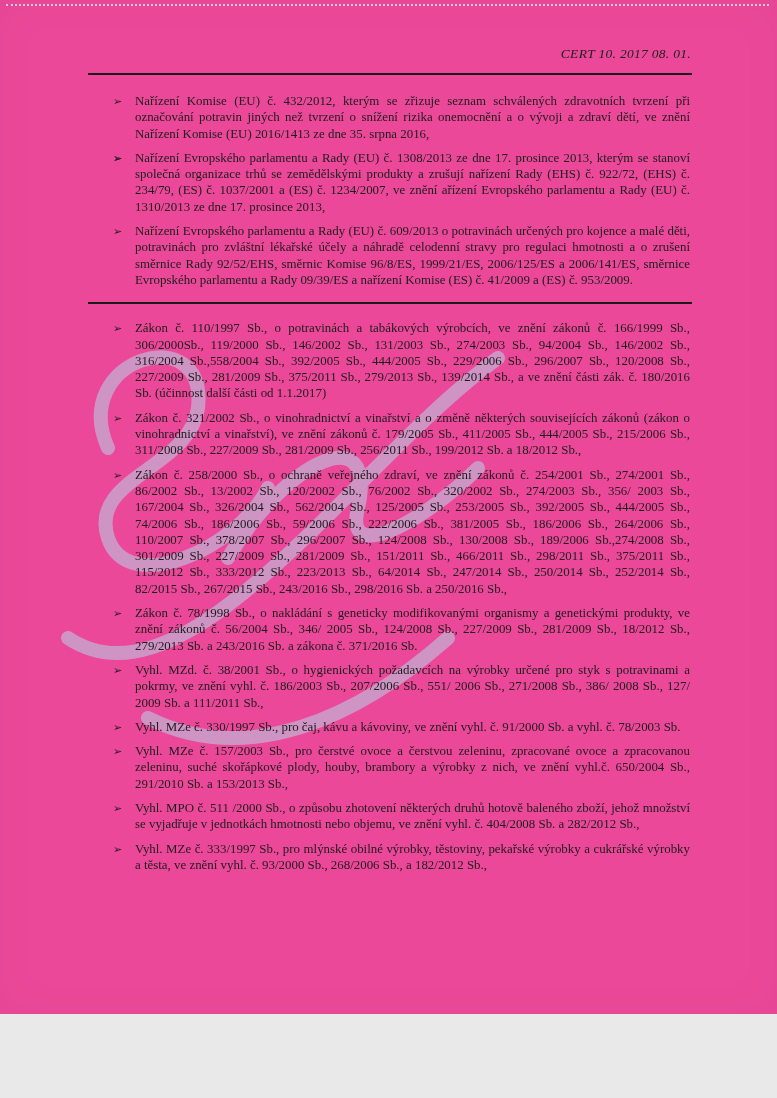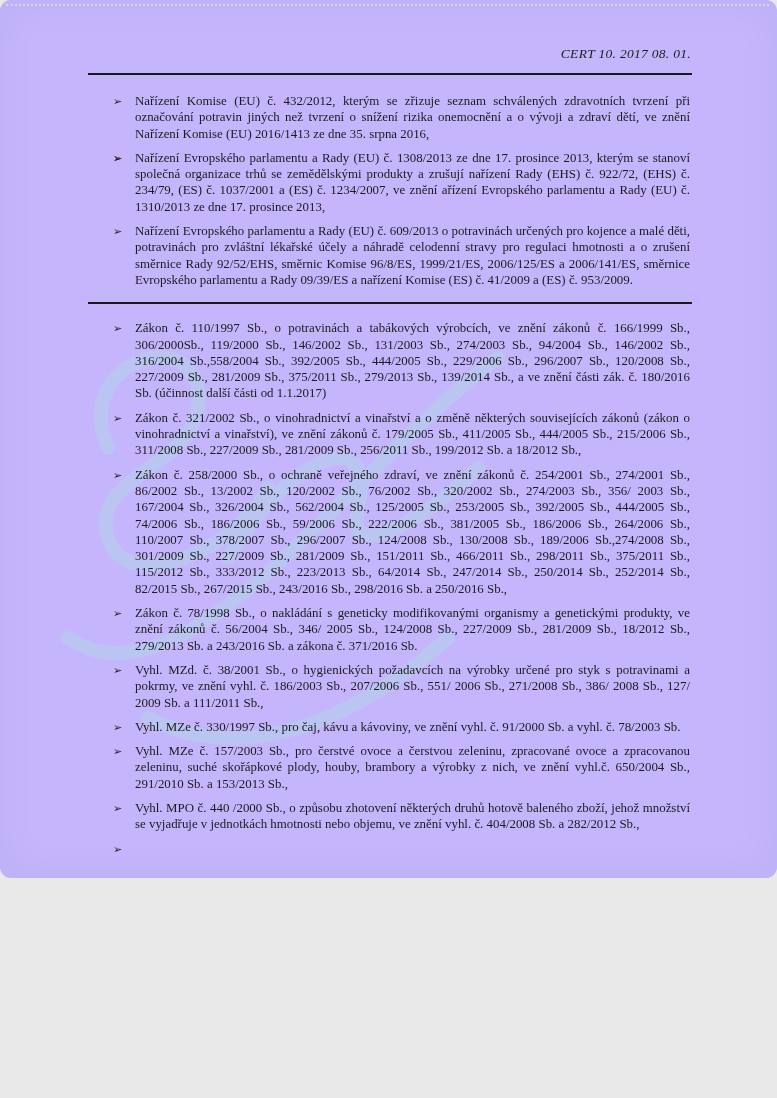--- a/index.html
+++ b/index.html
@@ -1,25 +1,24 @@
 <!DOCTYPE html>
 <html><head>
 <meta charset="utf-8">
 <style>
   html,body { margin:0; padding:0; background:#e9e9e9; }
   .page {
     position:relative;
-    width:777px; height:878px;
+    width:777px; height:1014px;
     margin:0 auto;
-    background:#c4b5fd;
+    background:#ec4899;
     font-family:"Liberation Serif", serif;
     color:#1c1c1c;
     overflow:hidden;
     box-shadow: inset 0 0 45px rgba(0,0,0,0.035);
-    border-radius: 11px;
   }
   .scan-dots {
     position:absolute; top:4px; left:6px; width:763px;
     border-top:2px dotted #d9d9d9; opacity:.9;
   }
   .doc-ref {
     position:absolute; top:46px; right:86px;
     font-style:italic; font-size:13.5px; letter-spacing:.3px;
   }
   .rule-top {
@@ -84,22 +83,22 @@
       </div>
       <div class="section-rule"></div>
       <div>
         <div class="item"><span class="bullet">➢</span><span><span class="b">Zákon č. 110/1997 Sb., o potravinách a tabákových výrobcích,</span><span> ve znění zákonů č. 166/1999 Sb., 306/2000Sb., 119/2000 Sb., 146/2002 Sb., 131/2003 Sb., 274/2003 Sb., 94/2004 Sb., 146/2002 Sb., 316/2004 Sb.,558/2004 Sb., 392/2005 Sb., 444/2005 Sb., 229/2006 Sb., 296/2007 Sb., 120/2008 Sb., 227/2009 Sb., 281/2009 Sb., 375/2011 Sb., 279/2013 Sb., 139/2014 Sb., a ve znění části zák. č. 180/2016 Sb. (účinnost další části od 1.1.2017)</span></span></div>
         <div class="item"><span class="bullet">➢</span><span><span class="b">Zákon č. 321/2002 Sb., o vinohradnictví a vinařství</span><span> a o změně některých souvisejících zákonů (zákon o vinohradnictví a vinařství), ve znění zákonů č. 179/2005 Sb., 411/2005 Sb., 444/2005 Sb., 215/2006 Sb., 311/2008 Sb., 227/2009 Sb., 281/2009 Sb., 256/2011 Sb., 199/2012 Sb. a 18/2012 Sb.,</span></span></div>
         <div class="item"><span class="bullet">➢</span><span><span class="b">Zákon č. 258/2000 Sb., o ochraně veřejného zdraví,</span><span> ve znění zákonů č. 254/2001 Sb., 274/2001 Sb., 86/2002 Sb., 13/2002 Sb., 120/2002 Sb., 76/2002 Sb., 320/2002 Sb., 274/2003 Sb., 356/ 2003 Sb., 167/2004 Sb., 326/2004 Sb., 562/2004 Sb., 125/2005 Sb., 253/2005 Sb., 392/2005 Sb., 444/2005 Sb., 74/2006 Sb., 186/2006 Sb., 59/2006 Sb., 222/2006 Sb., 381/2005 Sb., 186/2006 Sb., 264/2006 Sb., 110/2007 Sb., 378/2007 Sb., 296/2007 Sb., 124/2008 Sb., 130/2008 Sb., 189/2006 Sb.,274/2008 Sb., 301/2009 Sb., 227/2009 Sb., 281/2009 Sb., 151/2011 Sb., 466/2011 Sb., 298/2011 Sb., 375/2011 Sb., 115/2012 Sb., 333/2012 Sb., 223/2013 Sb., 64/2014 Sb., 247/2014 Sb., 250/2014 Sb., 252/2014 Sb., 82/2015 Sb., 267/2015 Sb., 243/2016 Sb., 298/2016 Sb. a 250/2016 Sb.,</span></span></div>
         <div class="item"><span class="bullet">➢</span><span><span class="b">Zákon č. 78/1998 Sb., o nakládání s geneticky modifikovanými organismy a genetickými produkty,</span><span> ve znění zákonů č. 56/2004 Sb., 346/ 2005 Sb., 124/2008 Sb., 227/2009 Sb., 281/2009 Sb., 18/2012 Sb., 279/2013 Sb. a 243/2016 Sb. a zákona </span><span class="b">č. 371/2016 Sb.</span></span></div>
         <div class="item"><span class="bullet">➢</span><span><span class="b">Vyhl. MZd. č. 38/2001 Sb., o hygienických požadavcích na výrobky určené pro styk s potravinami a pokrmy,</span><span> ve znění vyhl. č. 186/2003 Sb., 207/2006 Sb., 551/ 2006 Sb., 271/2008 Sb., 386/ 2008 Sb., 127/ 2009 Sb. a 111/2011 Sb.,</span></span></div>
         <div class="item"><span class="bullet">➢</span><span><span class="b">Vyhl. MZe č. 330/1997 Sb., pro čaj, kávu a kávoviny,</span><span> ve znění vyhl. č. 91/2000 Sb. a vyhl. č. 78/2003 Sb.</span></span></div>
         <div class="item"><span class="bullet">➢</span><span><span class="b">Vyhl. MZe č. 157/2003 Sb., pro čerstvé ovoce a čerstvou zeleninu, zpracované ovoce a zpracovanou zeleninu, suché skořápkové plody, houby, brambory a výrobky z nich,</span><span> ve znění vyhl.č. 650/2004 Sb., 291/2010 Sb. a 153/2013 Sb.,</span></span></div>
-        <div class="item"><span class="bullet">➢</span><span><span class="b">Vyhl. MPO č. 440 /2000 Sb., o způsobu zhotovení některých druhů hotově baleného zboží, jehož množství se vyjadřuje v jednotkách hmotnosti nebo objemu,</span><span> ve znění vyhl. č. 404/2008 Sb. a 282/2012 Sb.,</span></span></div>
-        <div class="item"><span class="bullet">➢</span></div>
+        <div class="item"><span class="bullet">➢</span><span><span class="b">Vyhl. MPO č. 511 /2000 Sb., o způsobu zhotovení některých druhů hotově baleného zboží, jehož množství se vyjadřuje v jednotkách hmotnosti nebo objemu,</span><span> ve znění vyhl. č. 404/2008 Sb. a 282/2012 Sb.,</span></span></div>
+        <div class="item"><span class="bullet">➢</span><span><span class="b">Vyhl. MZe č. 333/1997 Sb., pro mlýnské obilné výrobky, těstoviny, pekařské výrobky a cukrářské výrobky a těsta,</span><span> ve znění vyhl. č. 93/2000 Sb., 268/2006 Sb., a 182/2012 Sb.,</span></span></div>
       </div>
     </div>
 
   <div class="footer-notch"></div>
   <div class="footer-rule"></div>
   <div class="footer-text" id="footer-text"><span>Stránka </span><span class="b">3</span><span> z </span><span class="b">6</span></div>
 
 </div>
 
 </body></html>

